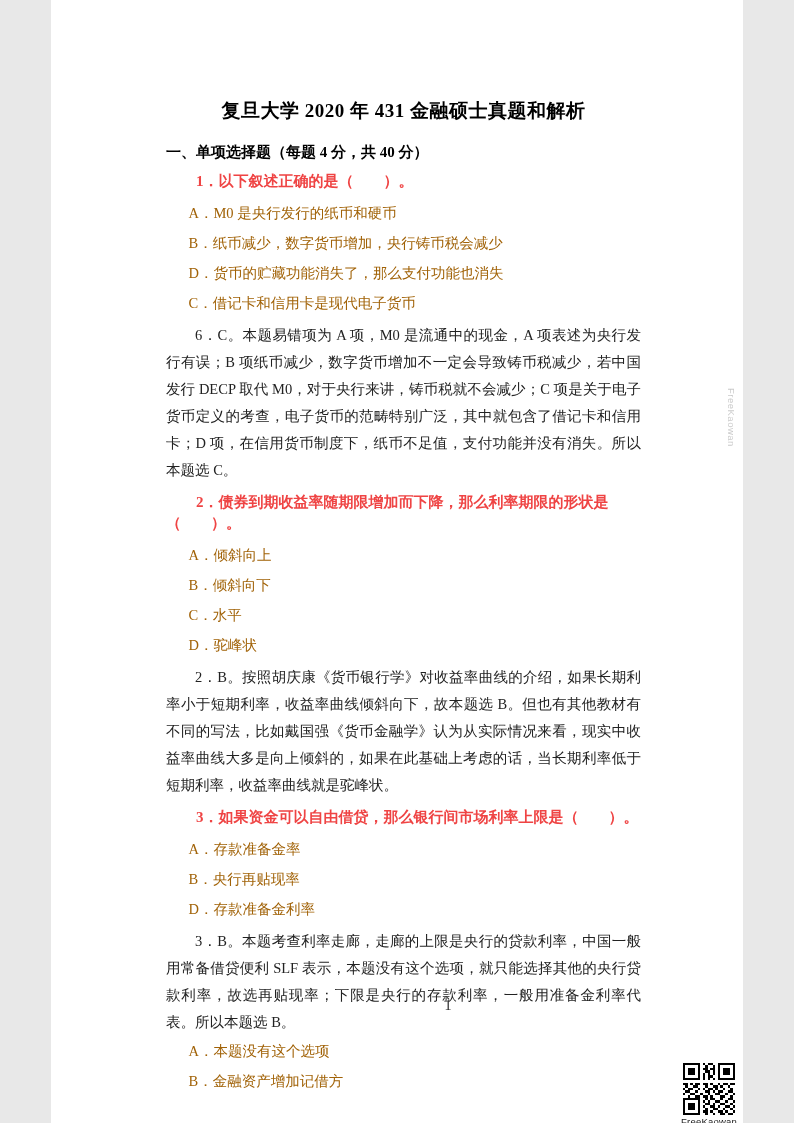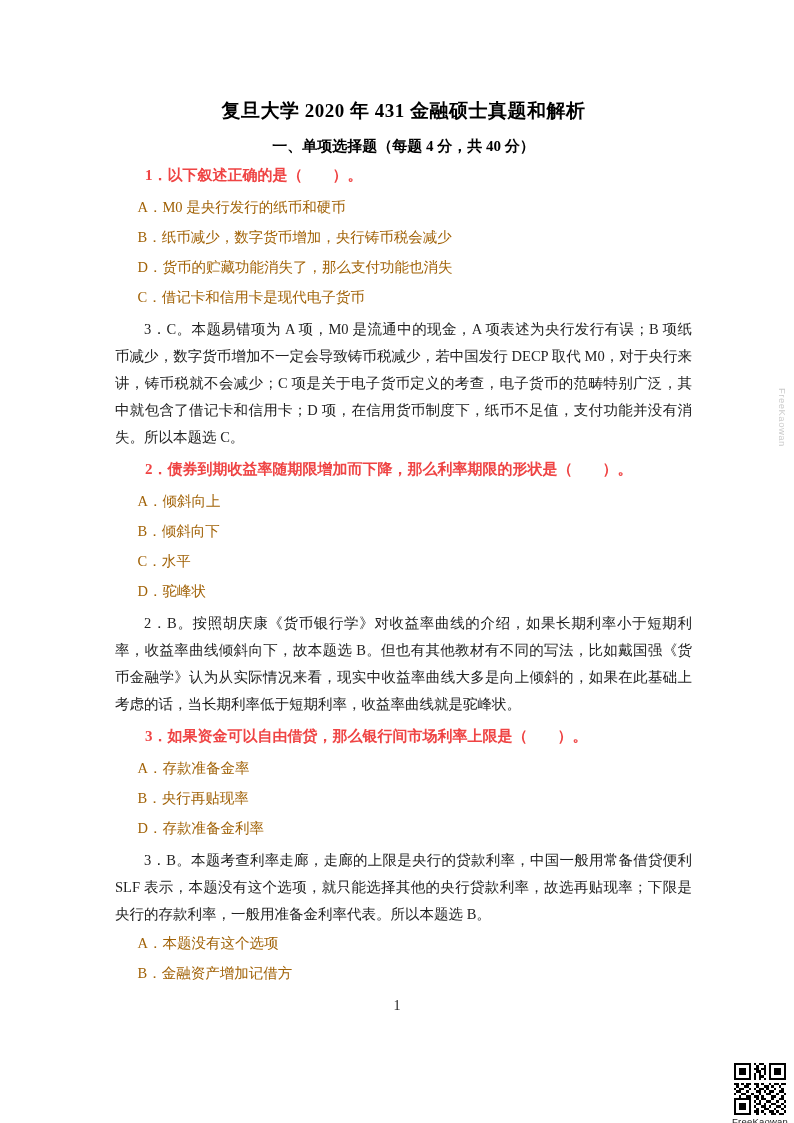--- a/index.html
+++ b/index.html
@@ -1,43 +1,42 @@
 <!DOCTYPE html>
 <html><head>
 <meta charset="utf-8">
 <style>
   html, body { margin: 0; padding: 0; background: #e8e8e8; }
   .page {
     position: relative;
-    width: 794px;
+    width: 692px;
     height: 1123px;
     margin: 0 auto;
     background: #ffffff;
     overflow: hidden;
     font-family: "Liberation Serif", "DejaVu Serif", serif;
     color: #1c1c1c;
   }
   .content {
     padding: 98px 102px 0 115px;
   }
   .doc-title {
     text-align: center;
     font-size: 19px;
     font-weight: 700;
     color: #000;
     line-height: 26px;
     letter-spacing: 0.5px;
   }
   .section-heading {
-    margin-top: 12px;
+    margin-top: 18px;
     font-size: 15px;
     font-weight: 700;
     color: #000;
     line-height: 21px;
-    text-align: center;
   }
   .question { margin: 0; }
   .stem {
     margin: 8px 0 6px 0;
     font-size: 15px;
     font-weight: 700;
     color: #ef4444;
     line-height: 21px;
     text-indent: 2em;
   }
@@ -101,21 +100,21 @@
     <div class="doc-title">复旦大学 2020 年 431 金融硕士真题和解析</div>
 
     <div class="section-heading">一、单项选择题（每题 4 分，共 40 分）</div>
 
     <div class="question">
       <div class="stem">1．以下叙述正确的是（　　）。</div>
       <div class="option">A．M0 是央行发行的纸币和硬币</div>
       <div class="option">B．纸币减少，数字货币增加，央行铸币税会减少</div>
       <div class="option">D．货币的贮藏功能消失了，那么支付功能也消失</div>
       <div class="option">C．借记卡和信用卡是现代电子货币</div>
-      <div class="analysis">3．C。本题易错项为 A 项，M0 是流通中的现金，A 项表述为央行发行有误；B 项纸币减少，数字货币增加不一定会导致铸币税减少，若中国发行 DECP 取代 M0，对于央行来讲，铸币税就不会减少；C 项是关于电子货币定义的考查，电子货币的范畴特别广泛，其中就包含了借记卡和信用卡；D 项，在信用货币制度下，纸币不足值，支付功能并没有消失。所以本题选 C。</div>
+      <div class="analysis">6．C。本题易错项为 A 项，M0 是流通中的现金，A 项表述为央行发行有误；B 项纸币减少，数字货币增加不一定会导致铸币税减少，若中国发行 DECP 取代 M0，对于央行来讲，铸币税就不会减少；C 项是关于电子货币定义的考查，电子货币的范畴特别广泛，其中就包含了借记卡和信用卡；D 项，在信用货币制度下，纸币不足值，支付功能并没有消失。所以本题选 C。</div>
     </div>
 
     <div class="question">
       <div class="stem">2．债券到期收益率随期限增加而下降，那么利率期限的形状是（　　）。</div>
       <div class="option">A．倾斜向上</div>
       <div class="option">B．倾斜向下</div>
       <div class="option">C．水平</div>
       <div class="option">D．驼峰状</div>
       <div class="analysis">2．B。按照胡庆康《货币银行学》对收益率曲线的介绍，如果长期利率小于短期利率，收益率曲线倾斜向下，故本题选 B。但也有其他教材有不同的写法，比如戴国强《货币金融学》认为从实际情况来看，现实中收益率曲线大多是向上倾斜的，如果在此基础上考虑的话，当长期利率低于短期利率，收益率曲线就是驼峰状。</div>
     </div>

